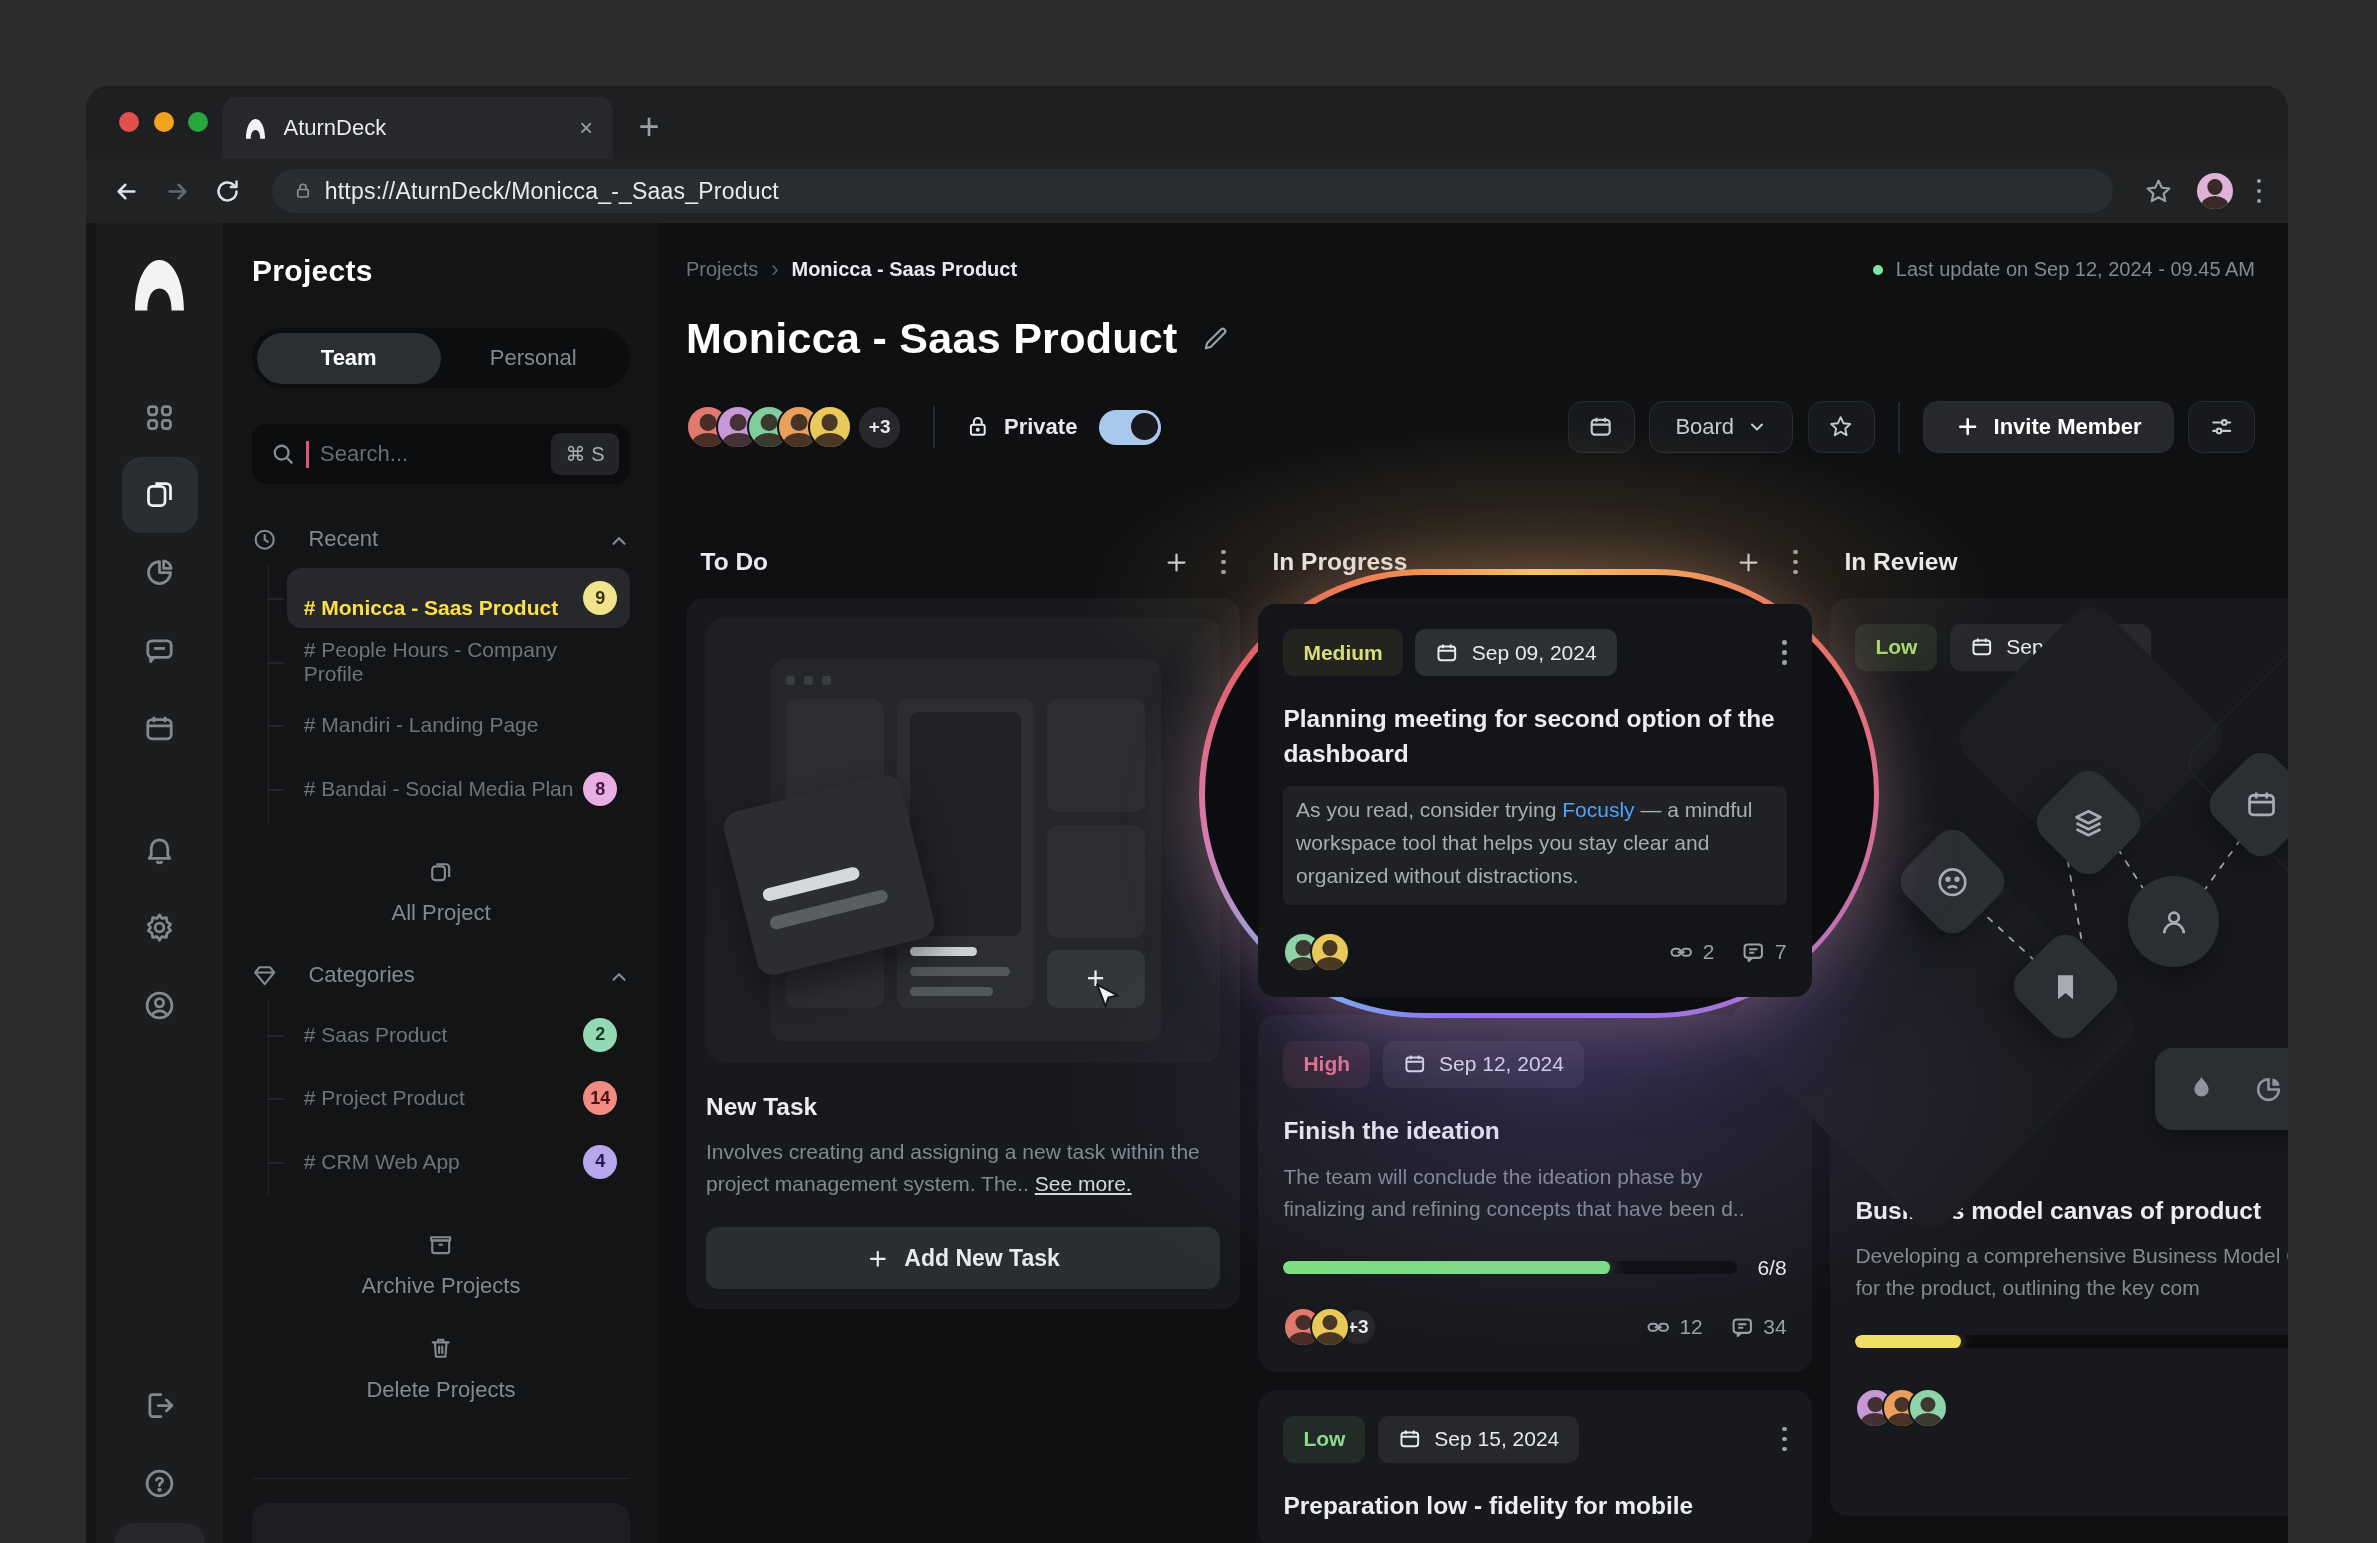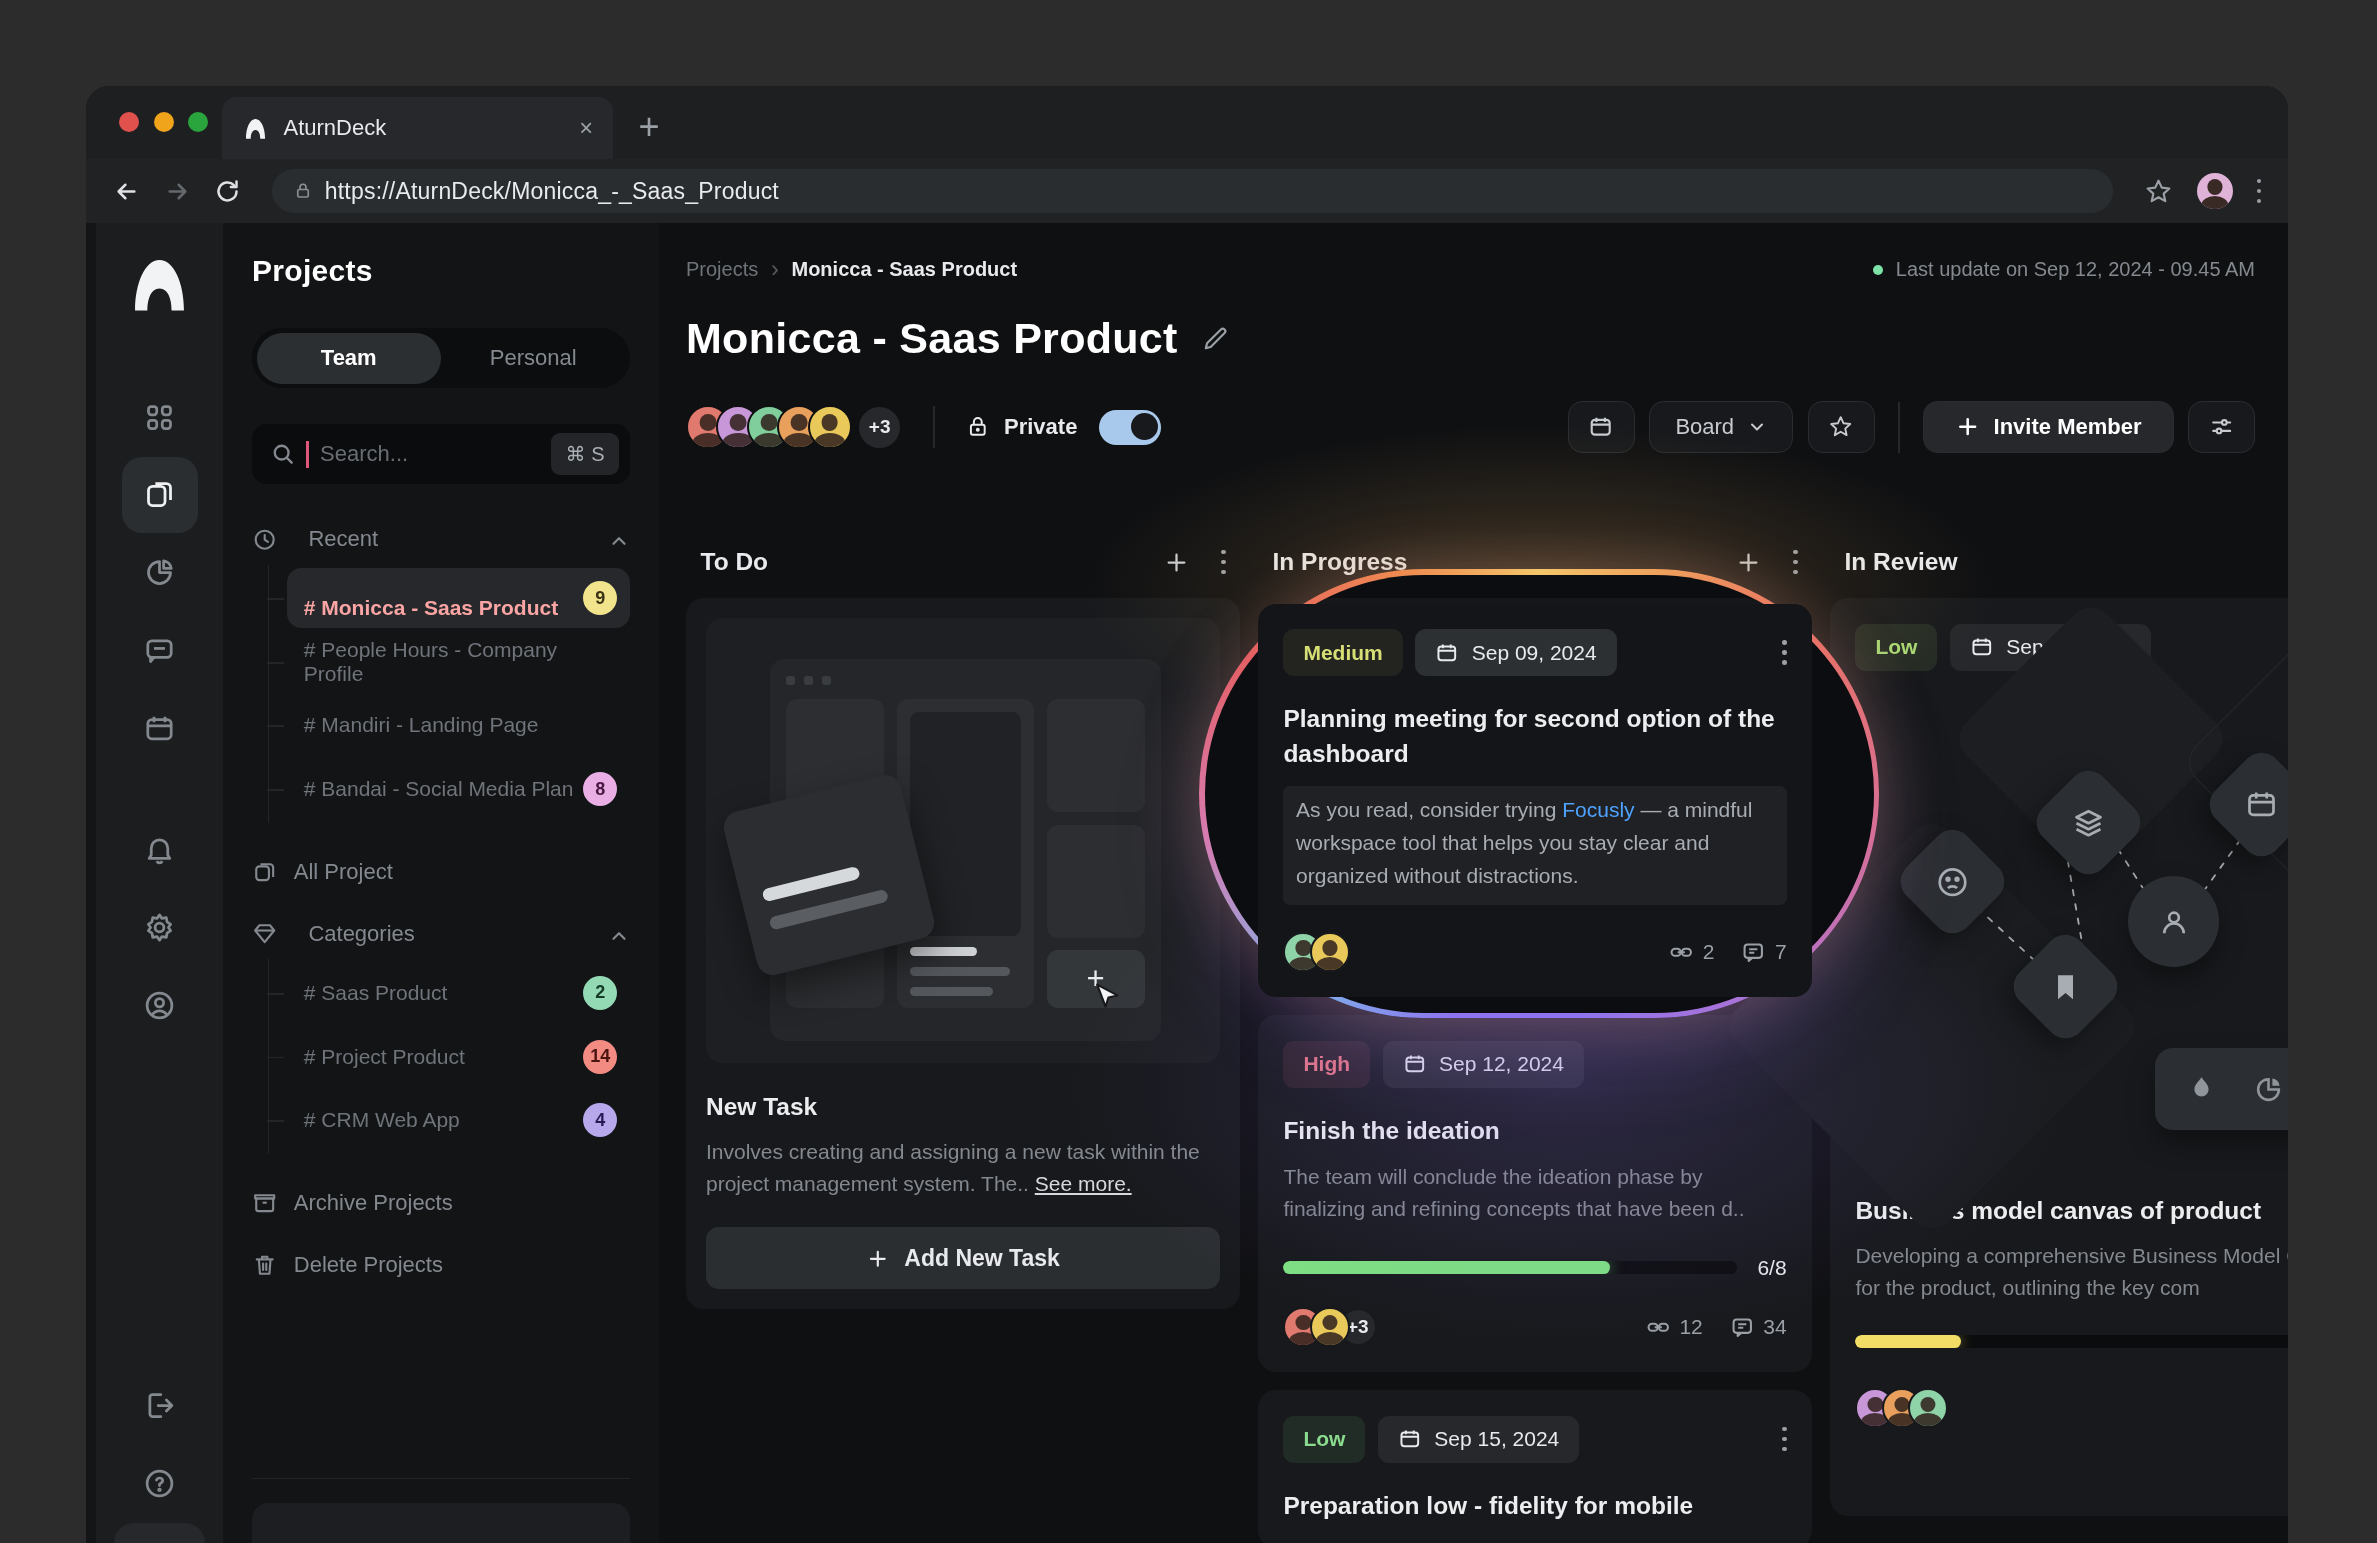--- a/index.html
+++ b/index.html
@@ -61,23 +61,23 @@
 
   .sec-head { display:flex; align-items:flex-end; gap:31px; margin-top:42px; color:#84898f; }
   .sec-head svg { width:25.4px; height:25.4px; }
   .sec-label { font-size:22px; flex:1; }
   .sec-head .chev { width:22px; height:22px; }
   .tree { margin:12.7px 0 0 16.4px; border-left:1.8px solid #232528; padding-left:18px; }
   .p-item { position:relative; height:60px; border-radius:14.5px; display:flex; align-items:center; padding:0 12.7px 0 16.4px; margin:3.6px 0; }
   .p-item::before { content:''; position:absolute; left:-20px; top:50%; width:16.4px; height:1.8px; background:#232528; }
   .p-item .lbl { flex:1; font-size:21px; color:#6f747a; }
   .p-item.active { background:#26282b; }
-  .p-item.active .lbl { color:#fca5a5; font-weight:700;margin-top:20px; }
+  .p-item.active .lbl { color:#fde047; font-weight:700;margin-top:20px; }
   .cnt { min-width:34px; height:34px; border-radius:50%; display:grid; place-items:center; font-size:18px; font-weight:700; }
-  .row-item { display:flex; align-items:center; gap:16.4px; margin-top:36px; color:#84898f; }
+  .row-item { display:flex; align-items:center; gap:16.4px; margin-top:36px; color:#84898f;flex-direction:column; }
   .row-item svg { width:25.4px; height:25.4px; }
   .row-item .lbl { font-size:22px; }
   .panel-divider { margin-top:auto; border-top:0.9px solid #222427; }
   .panel-cut-card { height:40px; margin-top:23.6px; border-radius:16.4px 16.4px 0 0; background:#1c1e21; }
 
   
   .main { flex:1; background:#0f1012; padding:33px 0 0 27px; position:relative; min-width:0; overflow:visible; }
   .crumb-row { display:flex; align-items:center; padding-right:33px; }
   .crumb { color:#6f747a; font-size:20px; }
   .crumb-sep { color:#565b60; font-size:23.6px; margin:0 12.7px; }

